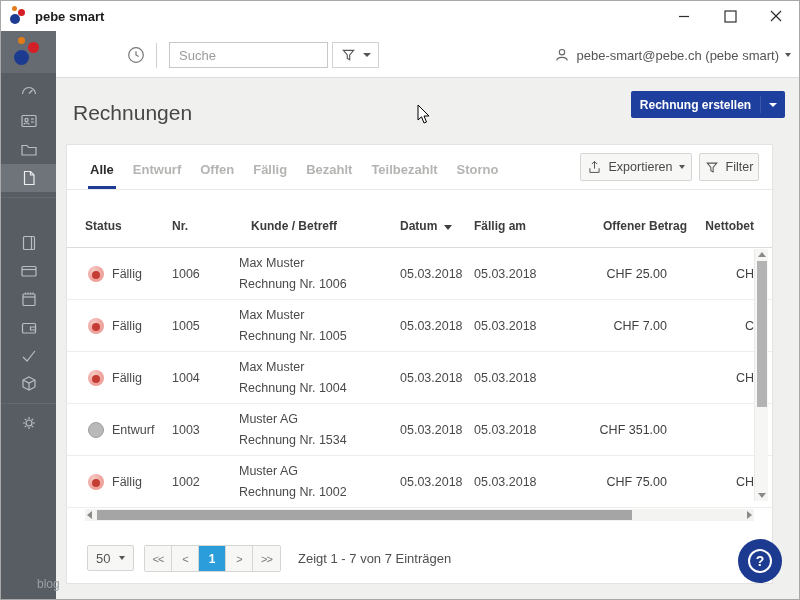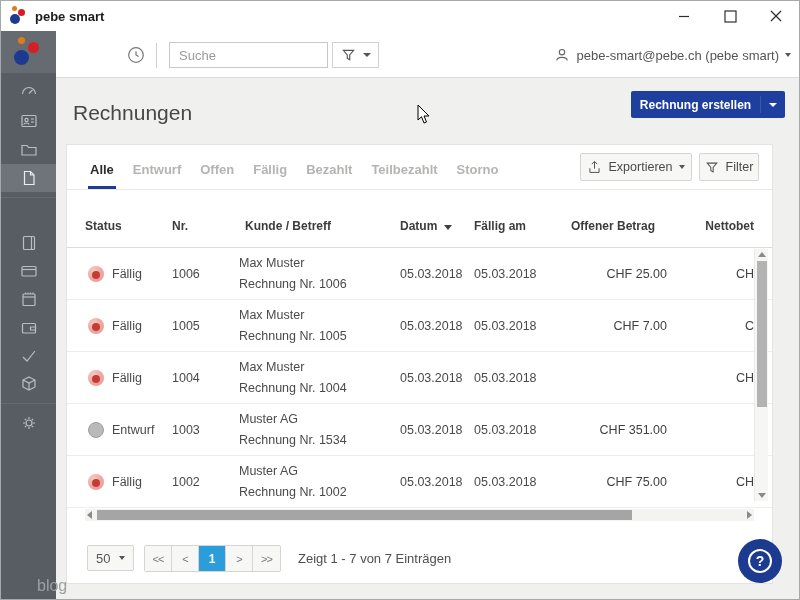--- a/index.html
+++ b/index.html
@@ -16,21 +16,21 @@
   .winbtn svg { stroke:#2f2f2f; stroke-width:1.2; fill:none; }
 
   
   .sidebar { position:absolute; left:0; top:30px; width:55px; height:570px; background:#575d63; z-index:5; }
   .side-logo { position:absolute; left:0; top:0; width:55px; height:42px; background:#656b70; }
   .nav-item { position:absolute; left:0; width:55px; height:28px; display:flex; align-items:center; justify-content:center; }
   .nav-item.active { background:#6e747a; }
   .nav-item svg { stroke:#b9bec3; stroke-width:1.2; fill:none; }
   .nav-item.active svg { stroke:#eceded; }
   .side-divider { position:absolute; left:0; width:55px; height:1px; background:#64696f; }
-  .blog-label { position:absolute; left:36px; top:546px; font-size:16px; color:#9aa0a4; }
+  .blog-label { position:absolute; left:36px; top:546px; font-size:12px; color:#9aa0a4; }
 
   
   .toolbar { position:absolute; left:55px; top:30px; width:745px; height:47px; background:#fff; border-bottom:1px solid #dcdcda; }
   .clock-btn { position:absolute; left:68px; top:12px; width:24px; height:24px; display:flex; align-items:center; justify-content:center; }
   .tb-sep { position:absolute; left:100px; top:12px; width:1px; height:25px; background:#cfcfcd; }
   .search-box { position:absolute; left:113px; top:11px; width:159px; height:26px; border:1px solid #c8c8c6; background:#fff; font-size:13px; color:#555; padding:0 9px; outline:none; font-family:inherit; }
   .search-box::placeholder { color:#9a9a98; }
   .funnel-btn { position:absolute; left:276px; top:11px; width:47px; height:26px; border:1px solid #d2d2d0; background:#fff; display:flex; align-items:center; justify-content:center; gap:7px; }
   .caret { width:0; height:0; border-left:4px solid transparent; border-right:4px solid transparent; border-top:4px solid #555; }
   .user-menu { position:absolute; right:10px; top:12px; height:24px; display:flex; align-items:center; gap:6px; font-size:13px; color:#555; }
@@ -294,24 +294,24 @@
         <svg width="14" height="15" viewBox="0 0 16 16">
             <path d="M2.5 3 h11 l-4.2 5 v5 l-2.6 -1.4 V8 z"></path>
           </svg>
         <span>Filter</span>
       </button>
     </div>
 
     <div class="thead">
       <span class="th" style="left:18px;text-align:center;">Status</span>
       <span class="th" style="left:105px;">Nr.</span>
-      <span class="th" style="left:178px;">Kunde / Betreff</span>
+      <span class="th" style="left:184px;">Kunde / Betreff</span>
       <span class="th" style="left:333px;"><span>Datum</span><span class="sort-arrow"></span></span>
       <span class="th" style="left:407px;">Fällig am</span>
-      <span class="th th-right" style="left:468px; width:120px;">Offener Betrag</span>
+      <span class="th th-right" style="left:500px; width:120px;">Offener Betrag</span>
       <span class="th th-netto" style="top:29px; position:absolute;">Nettobet</span>
     </div>
 
     <div class="rows">
 
       <div class="trow">
         <span class="badge badge-faellig"></span>
         <span class="cell c-status">Fällig</span>
         <span class="cell c-nr">1006</span>
         <span class="c-kunde1">Max Muster</span>

